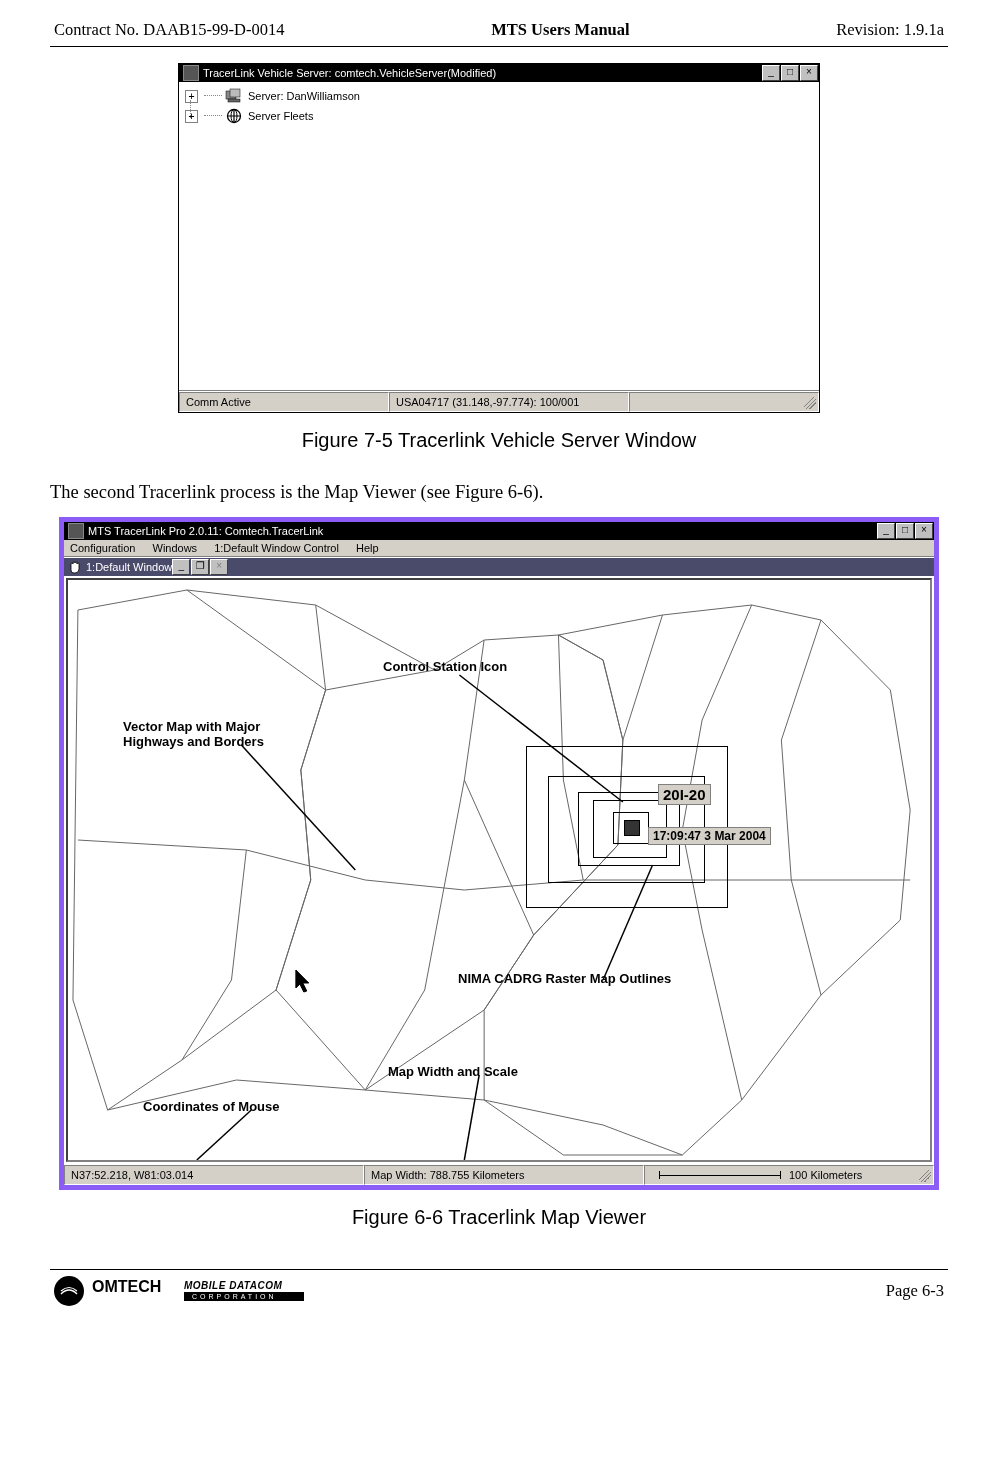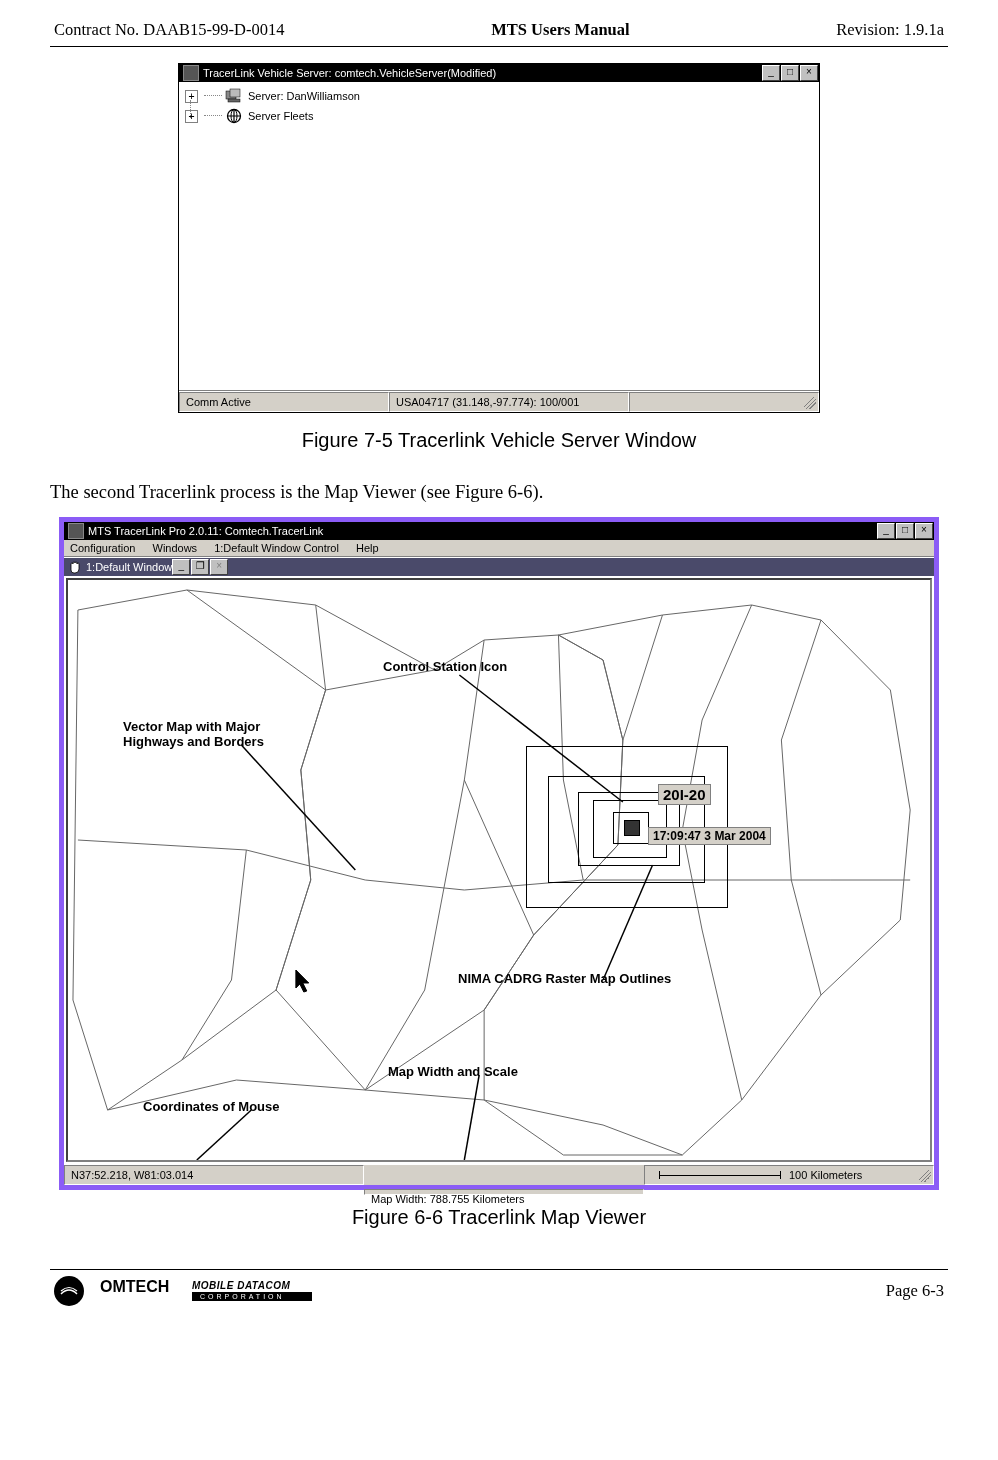--- a/index.html
+++ b/index.html
@@ -205,21 +205,21 @@
     border-left: 1px solid #808080;
     border-top: 1px solid #808080;
     border-right: 1px solid #fff;
     border-bottom: 1px solid #fff;
     padding: 2px 6px;
     background: #d4d0c8;
     line-height: 14px;
     box-sizing: border-box;
   }
   .st2a { width: 300px; }
-  .st2b { width: 280px; margin-top: 24px; }
+  .st2b { width: 280px; }
   .st2c { flex: 1; position: relative; display:flex; align-items:center;text-align:center; }
   .scale-bar {
     display: inline-block;
     width: 120px; height: 8px;
     border-left: 1px solid #000;
     border-right: 1px solid #000;
     position: relative;
     margin: 0 8px;
   }
   .scale-bar::after{
@@ -229,21 +229,21 @@
   .footer-row {
     display: flex;
     justify-content: space-between;
     align-items: center;
     padding: 0 4px;
     font-size: 16.5px;
   }
   .logo-wrap {
     display: flex;
     align-items: center;
-    gap: 16px;
+    gap: 8px;
   }
   .logo-mark {
     width: 30px; height: 30px;
     border-radius: 50%;
     background: #000;
     display:flex; align-items:center; justify-content:center;
   }
   .logo-text-svg { height: 26px; }
 </style>
 </head>

